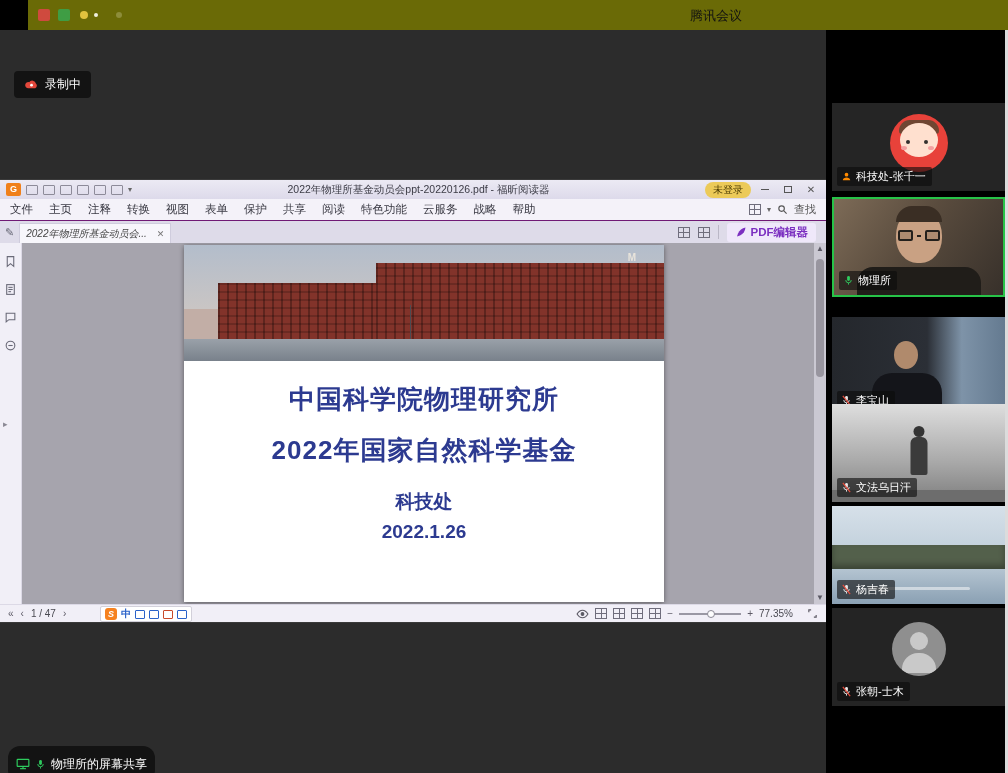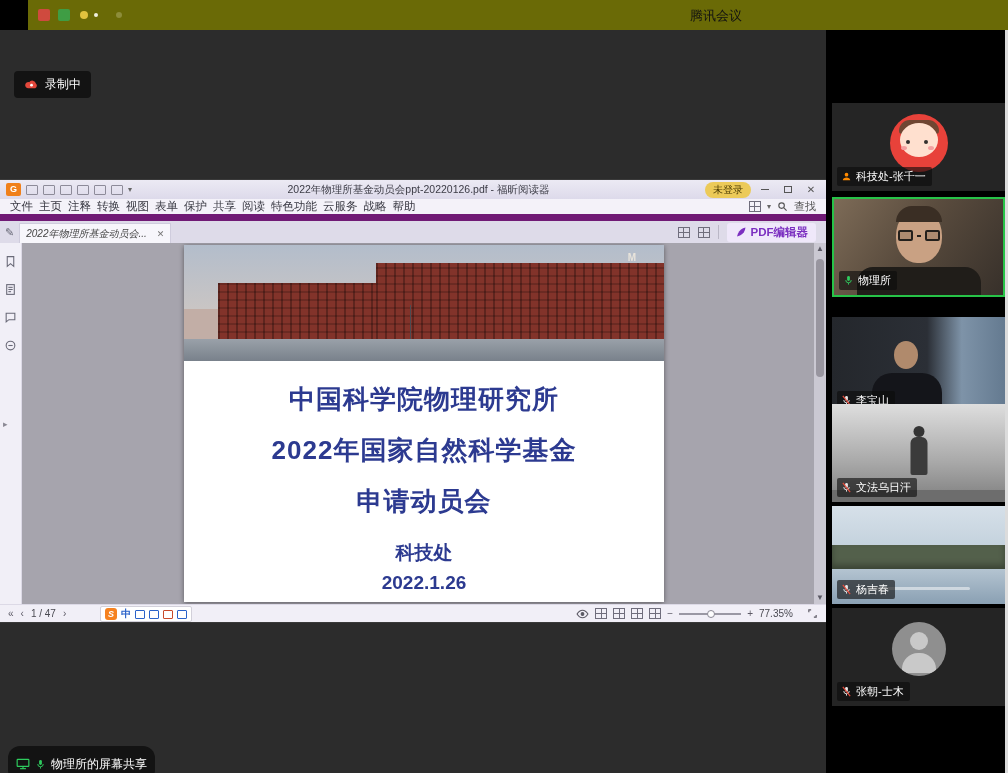--- a/index.html
+++ b/index.html
@@ -25,21 +25,21 @@
   .ptitle { height:19px; background:linear-gradient(#eceaf4,#dddaea); display:flex; align-items:center; padding:0 6px; gap:5px; }
   .plogo { width:15px; height:13px; background:#f0801a; border-radius:2px; color:#fff; font-size:9px; font-weight:bold; text-align:center; line-height:13px; flex:0 0 auto; }
   .mini { width:12px; height:10px; border:1px solid #8d8b99; border-radius:1px; flex:0 0 auto; }
   .ptitle-text { flex:1; text-align:center; font-size:10.5px; color:#3c3c46; white-space:nowrap; overflow:hidden; }
   .login-pill { background:#ecca58; border-radius:8px; padding:1px 8px; font-size:10px; color:#4a3a00; white-space:nowrap; }
   .wb { width:18px; height:14px; display:flex; align-items:center; justify-content:center; }
   .wb-min { width:8px; height:1px; background:#555; }
   .wb-max { width:8px; height:7px; border:1px solid #555; }
   .wb-close { color:#555; font-size:10px; line-height:1; }
 
-  .pmenu { height:22px; background:#f4f2f9; display:flex; align-items:center; gap:6px; padding:0 10px; border-bottom:7px solid #701a75; }
+  .pmenu { height:22px; background:#f4f2f9; display:flex; align-items:center; gap:16px; padding:0 10px; border-bottom:1px solid #701a75; }
   .mi { font-size:11.5px; color:#3a3a44; white-space:nowrap; }
   .pmenu-right { margin-left:auto; display:flex; align-items:center; gap:6px; color:#555; font-size:11px; }
   .caret { font-size:8px; color:#666; }
 
   .ptabs { height:22px; background:#dedbe9; display:flex; align-items:center; padding-left:5px; }
   .pencil { color:#6a6a78; font-size:11px; margin-right:5px; }
   .tab { width:152px; height:20px; margin-top:2px; background:#f7f6fb; border:1px solid #cfccdd; border-bottom:none; display:flex; align-items:center; padding:0 6px; gap:4px; font-size:10px; color:#444;font-style:italic; }
   .tab-label { flex:1; white-space:nowrap; overflow:hidden; }
   .tab-close { color:#777; font-size:9px; }
   .ptabs-right { margin-left:auto; display:flex; align-items:center; gap:8px; padding-right:10px; }
@@ -258,21 +258,20 @@
           <div class="photo">
             <div class="ph-far"></div>
             <div class="ph-bldg ph-bldg-left"></div>
             <div class="ph-bldg ph-bldg-right"></div>
             <div class="ph-mast"></div>
             <div class="ph-road"></div>
             <div class="ph-m">M</div>
           </div>
           <div class="stitle s1">中国科学院物理研究所</div>
           <div class="stitle s2">2022年国家自然科学基金</div>
-          <div class="stitle s3">申请动员会</div>
           <div class="sdept">科技处</div>
           <div class="sdate">2022.1.26</div>
         </div>
 
         <div class="vscroll">
           <span class="varrow up">▲</span>
           <span class="vthumb"></span>
           <span class="varrow dn">▼</span>
         </div>
       </div>

